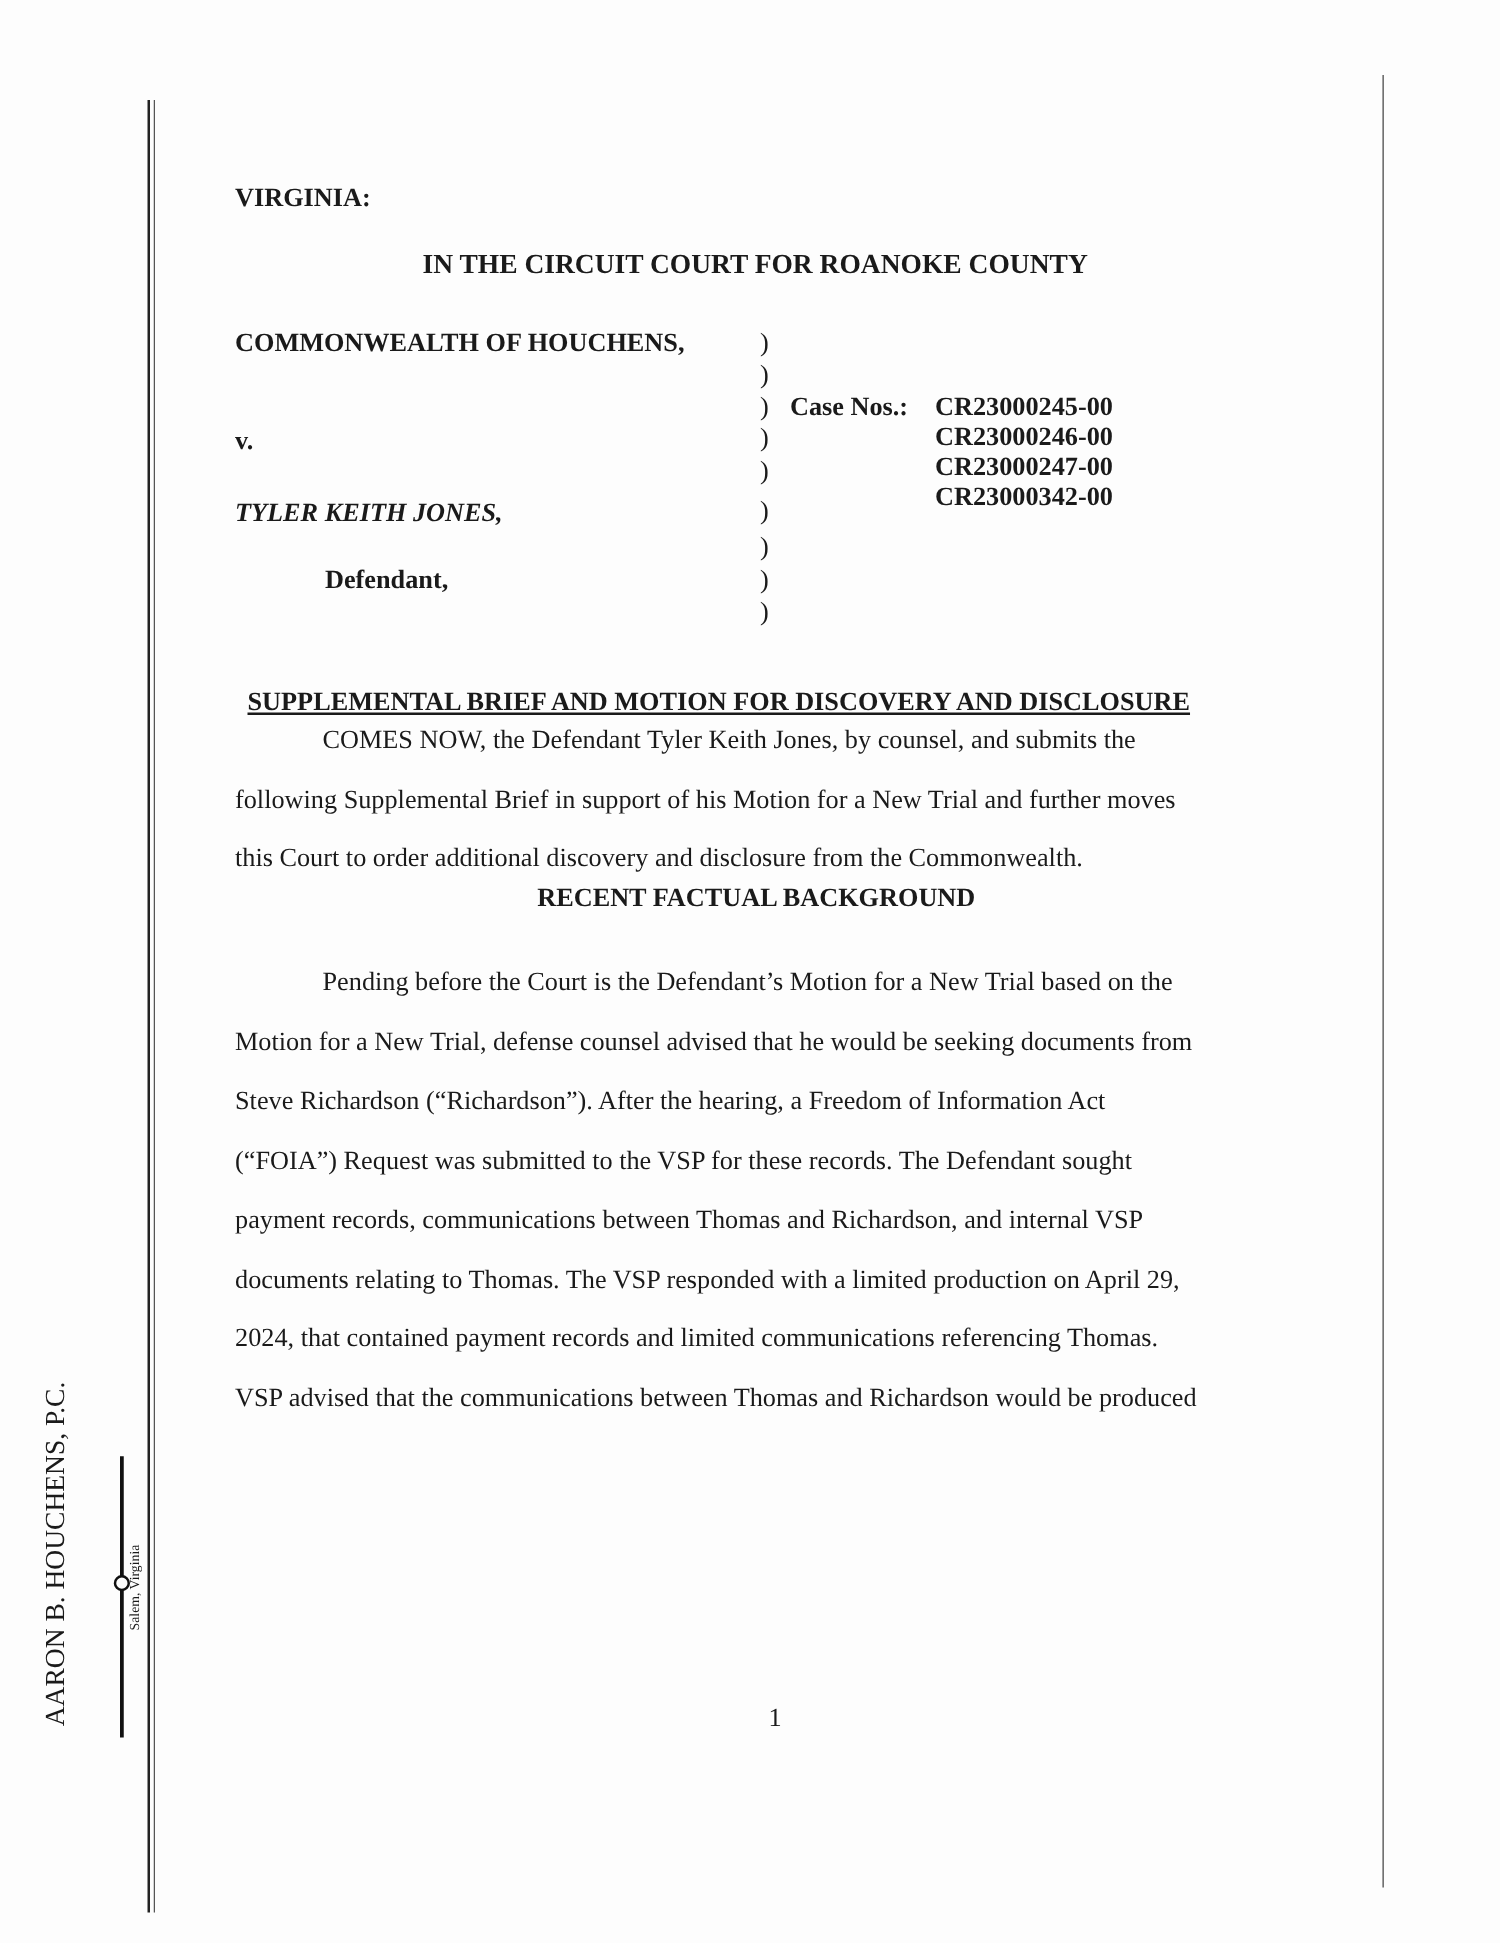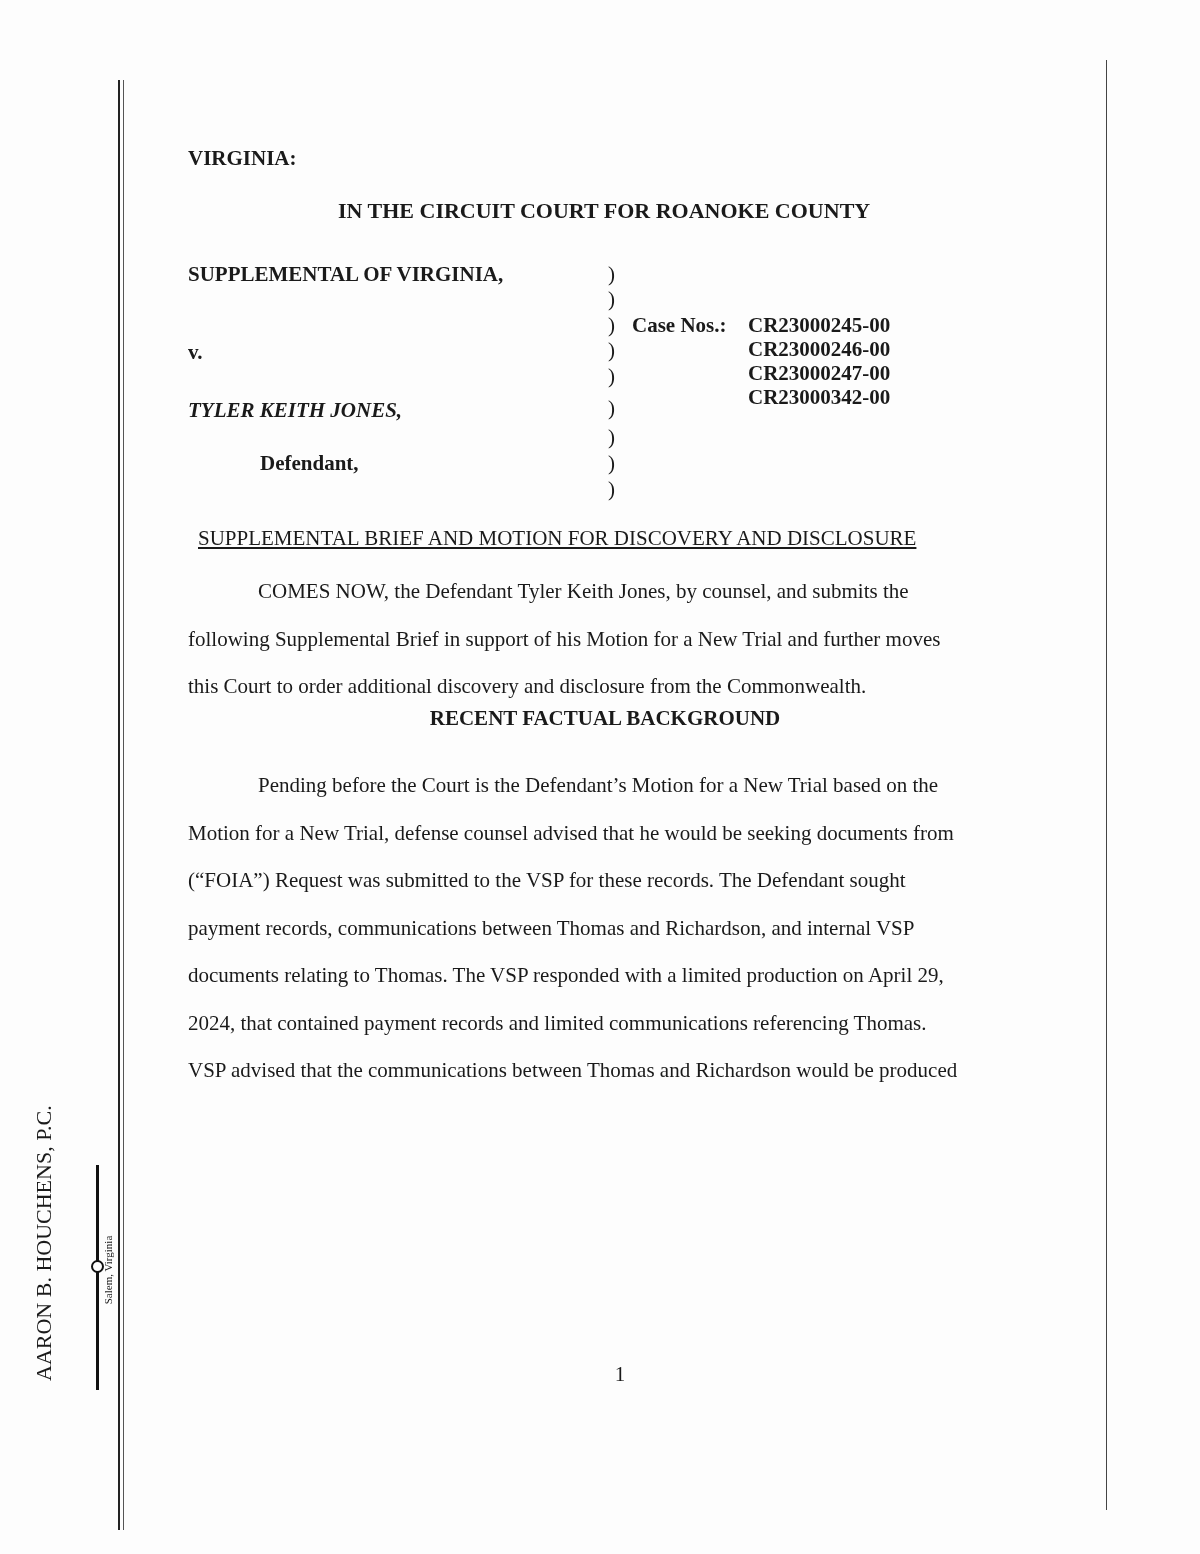--- a/index.html
+++ b/index.html
@@ -14,21 +14,21 @@
   .loc { position:absolute; left:38px; top:114px; width:100px; transform:rotate(-90deg);
          font-size:11px; white-space:nowrap; text-align:center; }
   .ornament { position:absolute; left:76px; top:15px; width:3px; height:225px; background:#111; }
   .ornament-dot { position:absolute; left:71px; top:110px; width:9px; height:9px; border:2px solid #111; border-radius:50%; background:#fdfdfd; }
   .t { position:absolute; font-size:21px; white-space:nowrap; }
   .b { font-weight:bold; }
   .caption-left { position:absolute; left:188px; }
   .paren { position:absolute; left:608px; font-size:21px; }
   .case-label { position:absolute; left:632px; top:313px; font-size:21px; font-weight:bold; }
   .case-nums { position:absolute; left:748px; top:313px; font-size:21px; font-weight:bold; line-height:24px; }
-  .title { position:absolute; left:198px; top:526px; font-size:21px; font-weight:normal; text-decoration:underline; white-space:nowrap; }
+  .title { position:absolute; left:198px; top:549px; font-size:21px; font-weight:bold; text-decoration:underline; white-space:nowrap; }
   .para { position:absolute; left:188px; width:860px; font-size:21px; line-height:47.5px; }
   .heading { position:absolute; left:0; width:1210px; text-align:center; font-size:21px; font-weight:bold; }
   .pagenum { position:absolute; left:0; width:1240px; text-align:center; top:1362px; font-size:21px; }
 </style>
 </head>
 <body>
 
 <div class="rule-left"></div>
 <div class="rule-left2"></div>
 <div class="rule-right"></div>
@@ -36,21 +36,21 @@
 <div class="sidebar">
   <div class="firm">AARON B. HOUCHENS, P.C.</div>
   <div class="ornament"></div>
   <div class="ornament-dot"></div>
   <div class="loc">Salem, Virginia</div>
 </div>
 
 <div class="t b caption-left" style="top:146px;">VIRGINIA:</div>
 <div class="t b" style="left:338px; top:198px; font-size:22px;">IN THE CIRCUIT COURT FOR ROANOKE COUNTY</div>
 
-<div class="t b caption-left" style="top:262px;">SUPPLEMENTAL OF VIRGINIA,</div>
+<div class="t b caption-left" style="top:262px;">COMMONWEALTH OF HOUCHENS,</div>
 <div class="t b caption-left" style="top:340px;">v.</div>
 <div class="t b caption-left" style="top:398px;font-style:italic;">TYLER KEITH JONES,</div>
 <div class="t b" style="left:260px; top:451px;">Defendant,</div>
 
 <div>
   <div class="paren" style="top:262px;">)</div>
   <div class="paren" style="top:287px;">)</div>
   <div class="paren" style="top:313px;">)</div>
   <div class="paren" style="top:338px;">)</div>
   <div class="paren" style="top:364px;">)</div>
@@ -74,20 +74,21 @@
   <div style="padding-left:70px;">COMES NOW, the Defendant Tyler Keith Jones, by counsel, and submits the</div>
   <div>following Supplemental Brief in support of his Motion for a New Trial and further moves</div>
   <div>this Court to order additional discovery and disclosure from the Commonwealth.</div>
 </div>
 
 <div class="heading" style="top:706px;">RECENT FACTUAL BACKGROUND</div>
 
 <div class="para" style="top:762px;">
   <div style="padding-left:70px;">Pending before the Court is the Defendant’s Motion for a New Trial based on the</div>
   <div>Motion for a New Trial, defense counsel advised that he would be seeking documents from</div>
+  <div>Steve Richardson (“Richardson”).  After the hearing, a Freedom of Information Act</div>
   <div>(“FOIA”) Request was submitted to the VSP for these records.  The Defendant sought</div>
   <div>payment records, communications between Thomas and Richardson, and internal VSP</div>
   <div>documents relating to Thomas.  The VSP responded with a limited production on April 29,</div>
   <div>2024, that contained payment records and limited communications referencing Thomas.</div>
   <div>VSP advised that the communications between Thomas and Richardson would be produced</div>
 </div>
 
 <div class="pagenum">1</div>
 
 </body></html>

